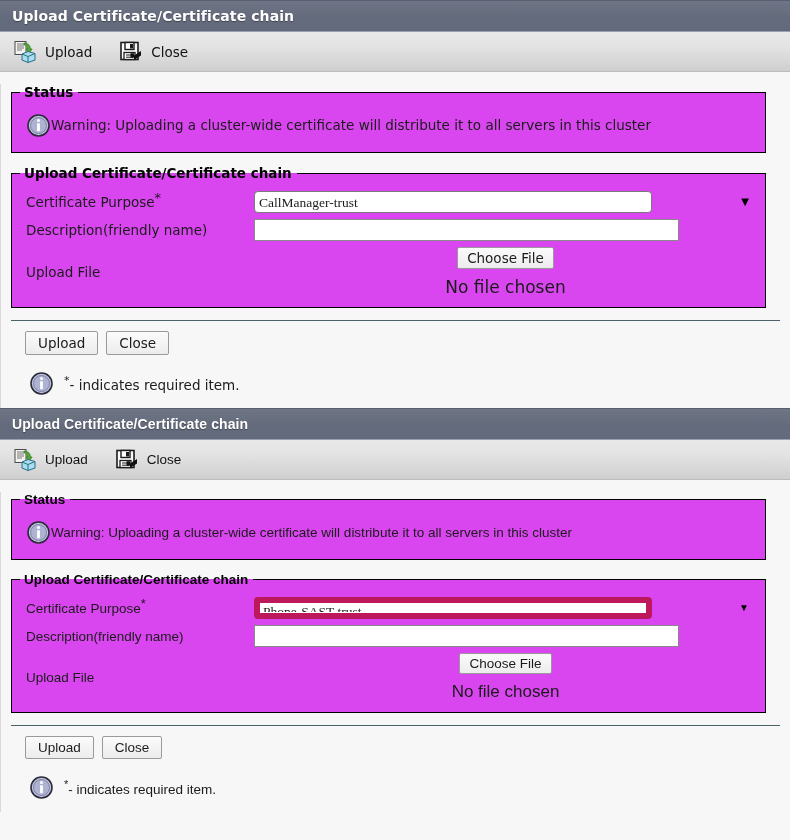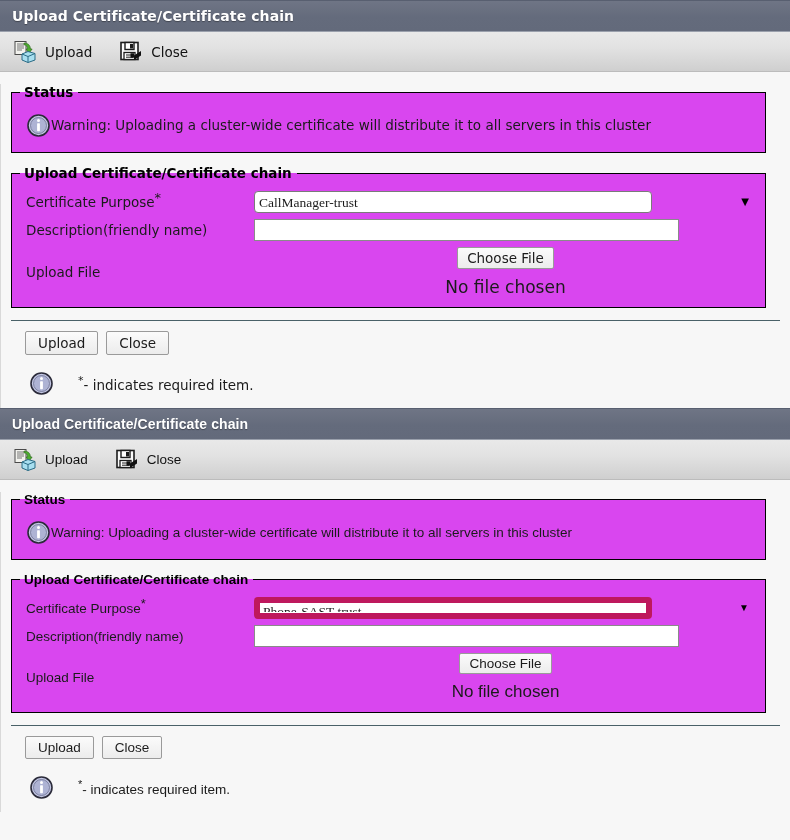--- a/index.html
+++ b/index.html
@@ -228,21 +228,21 @@
     background: linear-gradient(to bottom, #fbfbfb 0%, #ececec 100%);
     color: #1b1b1b;
     border-radius: 2px;
     cursor: default;
     min-width: 60px;
   }
 
   .required-note {
     display: flex;
     align-items: center;
-    gap: 24px;
+    gap: 10px;
     padding: 16px 0 12px 18px;
   }
   .required-note .note-text {
     font-size: 13.5px;
     color: #1b1b1b;
   }
   .required-note .note-text .star {
     vertical-align: super;
     font-size: 11px;
   }

